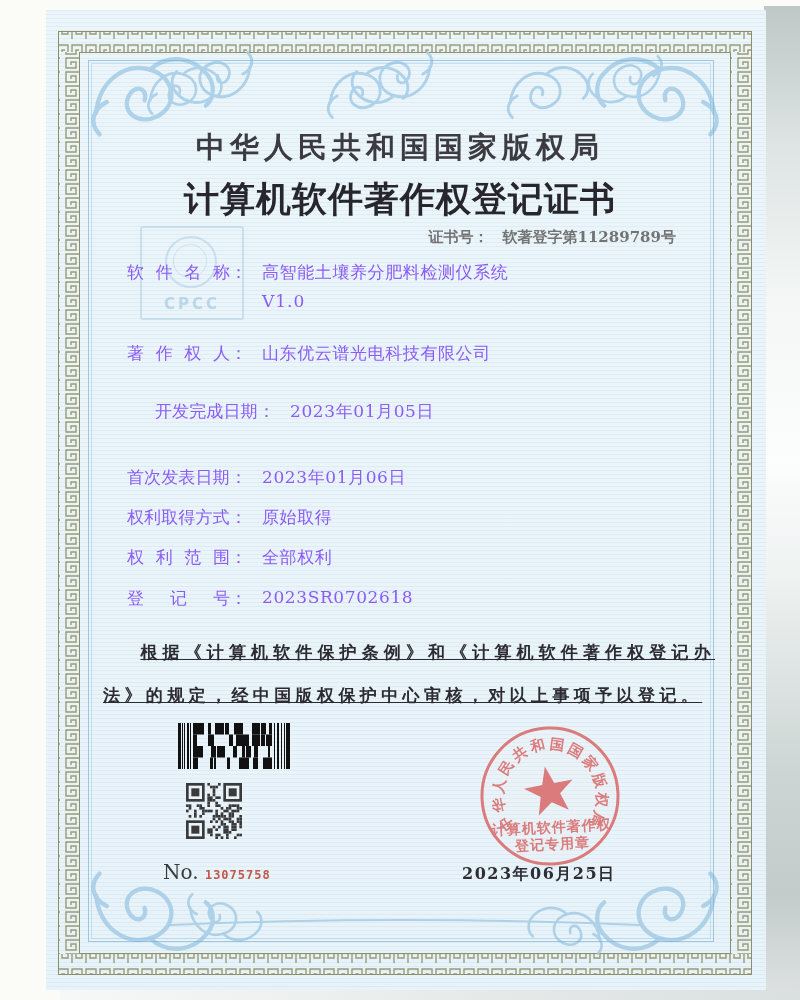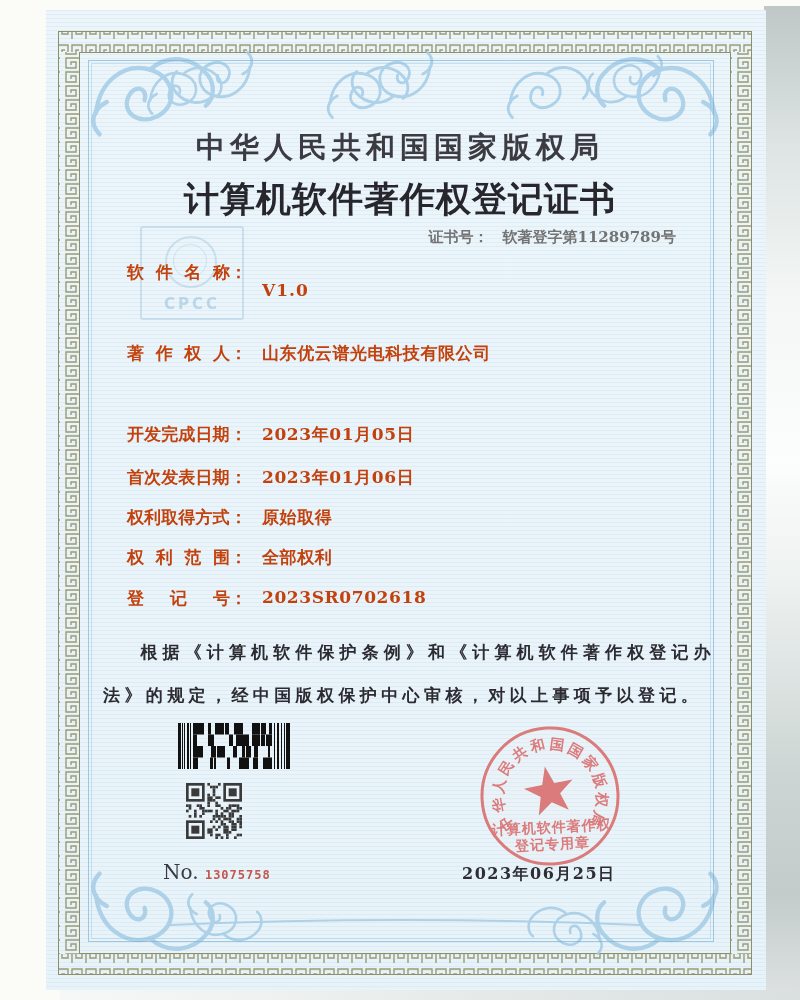--- a/index.html
+++ b/index.html
@@ -39,30 +39,30 @@
 
   
   .abs{position:absolute;}
   .authority{left:0;width:800px;top:128px;text-align:center;font-size:29px;
     font-weight:bold;letter-spacing:5px;color:#3b3b41;}
   .cert-title{left:0;width:800px;top:176px;text-align:center;font-size:35px;
     font-weight:bold;letter-spacing:1px;color:#26262c;}
   .certno{left:0;top:228px;width:676px;text-align:right;font-size:15px;
     font-weight:bold;color:#737373;}
 
-  .row{position:absolute;left:127px;font-size:17px;font-weight:bold;color:#c2410c;}
+  .row{position:absolute;left:127px;font-size:17px;font-weight:normal;color:#8b5cf6;}
   .row .lbl{display:inline-block;width:103px;text-align:justify;text-align-last:justify;}
   .row .lbl.nj{text-align:left;text-align-last:left;letter-spacing:0.1px;width:103px;}
   .row .colon{display:inline-block;}
   .row .val{position:absolute;left:135px;top:0;width:460px;white-space:nowrap;
     letter-spacing:0.6px;}
-  .row .val .v2{display:block;letter-spacing:1px;margin-top:19px;}
+  .row .val .v2{display:block;letter-spacing:1px;margin-top:7px;}
 
   .statement{left:103px;top:631px;width:612px;font-size:17px;font-weight:bold;
-    letter-spacing:4.4px;line-height:2.5;text-indent:2.2em;color:#2b2b31;text-align:justify;}
+    letter-spacing:4.4px;line-height:2.5;text-indent:2.2em;color:#2b2b31;text-align:justify;text-decoration:underline;}
 
   .barcode{left:178px;top:723px;}
   .qr{left:186px;top:783px;}
 
   .serial{left:163px;top:860px;font-size:20px;color:#3a3a40;}
   .serial .num{font-family:"DejaVu Sans Mono","Liberation Mono",monospace;
     font-size:12px;letter-spacing:1px;font-weight:bold;}
 
   .seal-wrap{left:458px;top:704px;width:184px;height:184px;opacity:.88;}
   .seal-wrap svg{font-family:"DejaVu Serif","Liberation Serif",serif;}
@@ -131,27 +131,27 @@
   </div>
 
   <div class="abs cert-title">计算机软件著作权登记证书</div>
   <div class="abs authority">中华人民共和国国家版权局</div>
   <div class="abs certno">
     <span>证书号：</span><span style="display:inline-block;width:14px;"></span><span>软著登字第11289789号</span>
   </div>
 
   <div class="row" style="top:261px;">
     <span class="lbl">软件名称</span><span class="colon">：</span>
-    <span class="val"><span class="v2">V1.0</span></span>
+    <span class="val"><span>高智能土壤养分肥料检测仪系统</span><span class="v2">V1.0</span></span>
   </div>
   <div class="row" style="top:342px;">
     <span class="lbl">著作权人</span><span class="colon">：</span>
     <span class="val">山东优云谱光电科技有限公司</span>
   </div>
-  <div class="row" style="top:423px;">
+  <div class="row" style="top:400px;margin-left:28px;">
     <span class="lbl nj">开发完成日期</span><span class="colon">：</span>
     <span class="val">2023年01月05日</span>
   </div>
   <div class="row" style="top:466px;">
     <span class="lbl nj">首次发表日期</span><span class="colon">：</span>
     <span class="val">2023年01月06日</span>
   </div>
   <div class="row" style="top:506px;">
     <span class="lbl nj">权利取得方式</span><span class="colon">：</span>
     <span class="val">原始取得</span>

